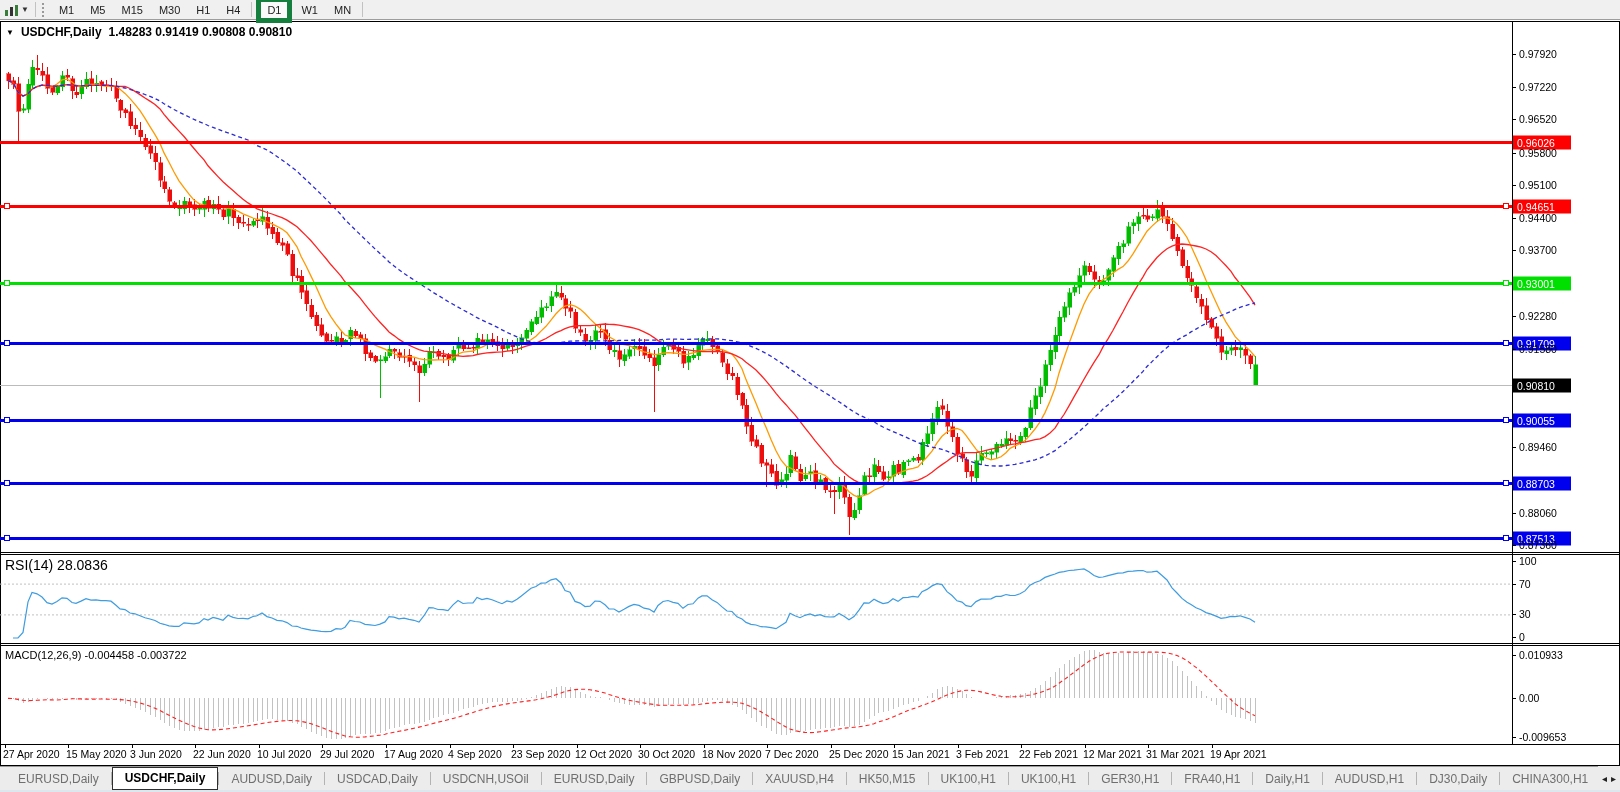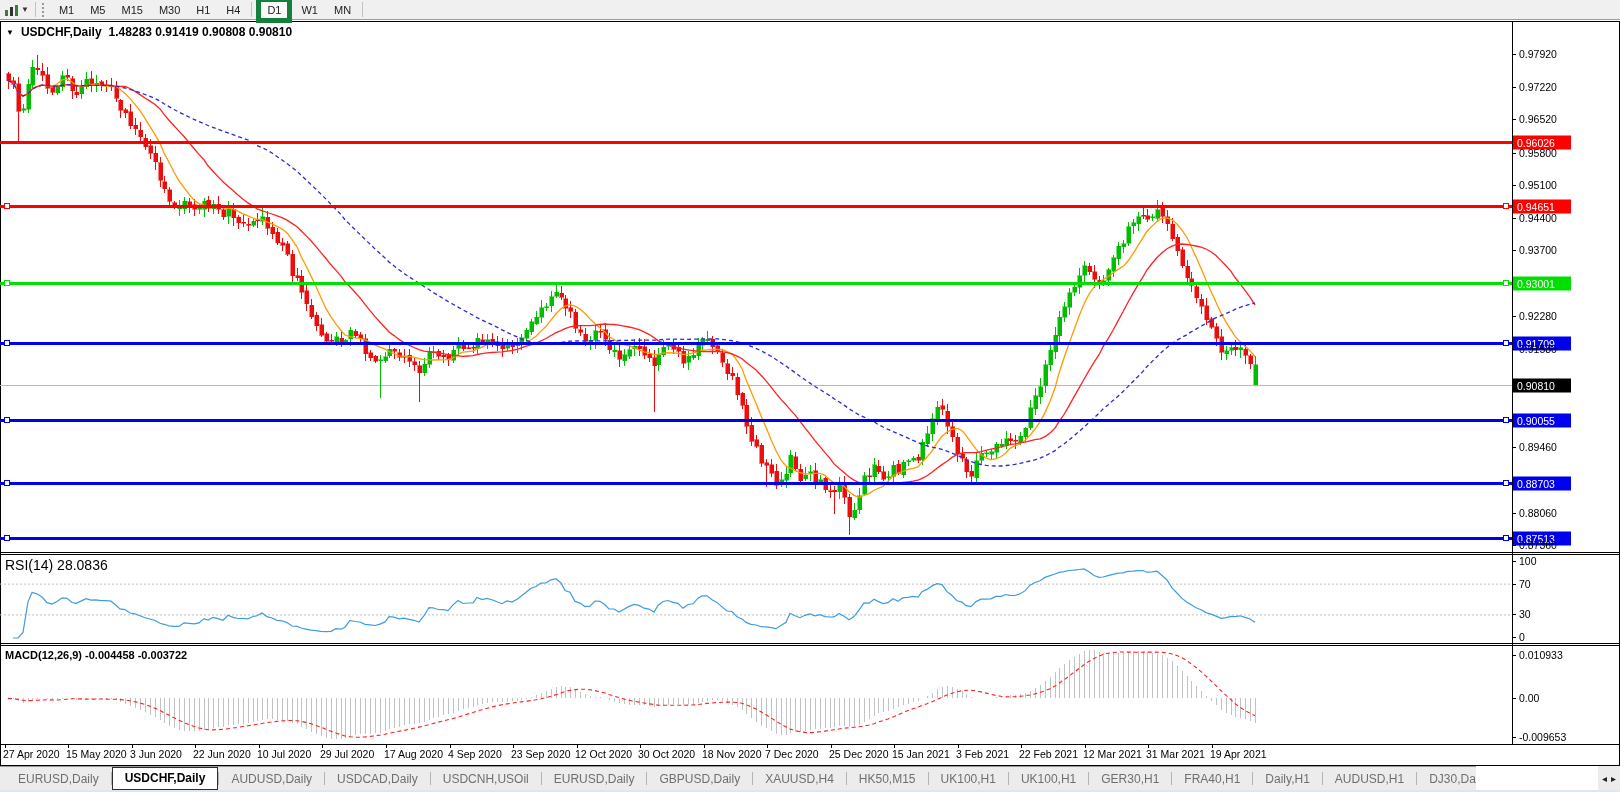--- a/index.html
+++ b/index.html
@@ -14,23 +14,23 @@
   .grip{width:2px;height:14px;border-left:2px dotted #9a9a9a;margin:0 5px 0 3px;}
   .tf-btn{height:16px;padding:0 6px;font-size:11px;color:#222;display:flex;align-items:center;
           justify-content:center;margin:0 1px;border:1px solid transparent;cursor:default;}
   .tf-btn.active{background:#fafafa;border:5px solid #15803d;}
   
   #chart-svg{position:absolute;top:21px;left:0;z-index:1;}
   #title-row{position:absolute;top:25px;left:6px;z-index:3;font-size:12px;font-weight:bold;color:#000;
              display:flex;align-items:center;gap:7px;}
   #title-caret{font-size:8px;font-weight:normal;}
   #rsi-label{position:absolute;top:557px;left:5px;z-index:3;font-size:14px;color:#000;}
-  #macd-label{position:absolute;top:649px;left:5px;z-index:3;font-size:11px;color:#000;font-weight:bold;}
+  #macd-label{position:absolute;top:649px;left:5px;z-index:3;font-size:11px;color:#000;}
   
-  #tabbar{position:absolute;top:766px;left:0;width:1476px;height:24px;background:#ececec;
+  #tabbar{position:absolute;top:766px;left:0;width:1620px;height:24px;background:#ececec;
           border-top:1px solid #9a9a9a;display:flex;align-items:center;padding-left:6px;
           box-sizing:border-box;overflow:hidden;z-index:5;}
   .tab{height:20px;line-height:20px;padding:0 12px;font-size:12px;color:#6f6f6f;white-space:nowrap;cursor:default;}
   .tab.active{background:#ffffff;border:1px solid #2e2e2e;color:#000;font-weight:bold;height:21px;line-height:21px;}
   .tab-sep{width:1px;height:13px;background:#b3b3b3;flex:0 0 1px;}
   #tab-arrows{position:absolute;right:0;top:766px;height:24px;display:flex;align-items:center;gap:4px;
               padding:0 4px;background:#ececec;z-index:6;font-size:10px;color:#222;}
   #bottom-strip{position:absolute;top:790px;left:0;width:1620px;height:2px;background:#dfe7ee;}
 </style>
 </head>

